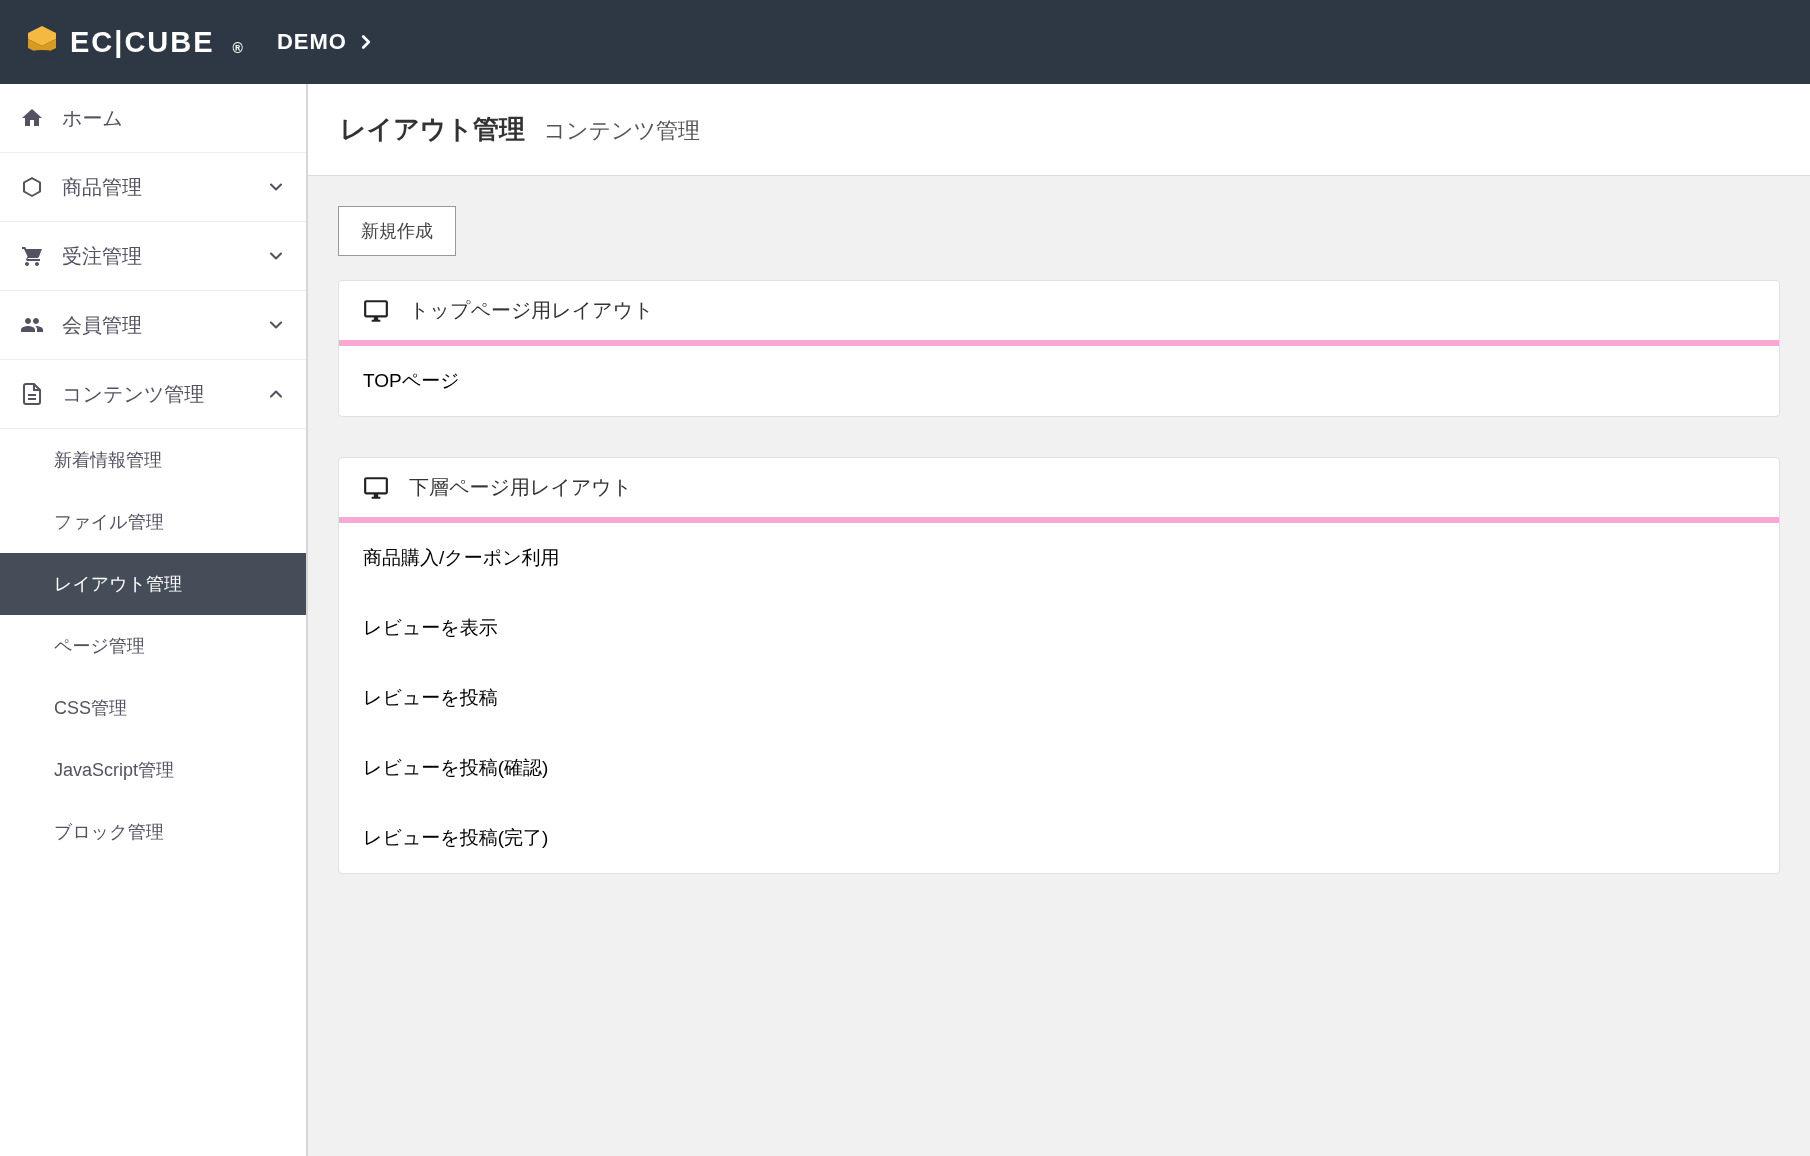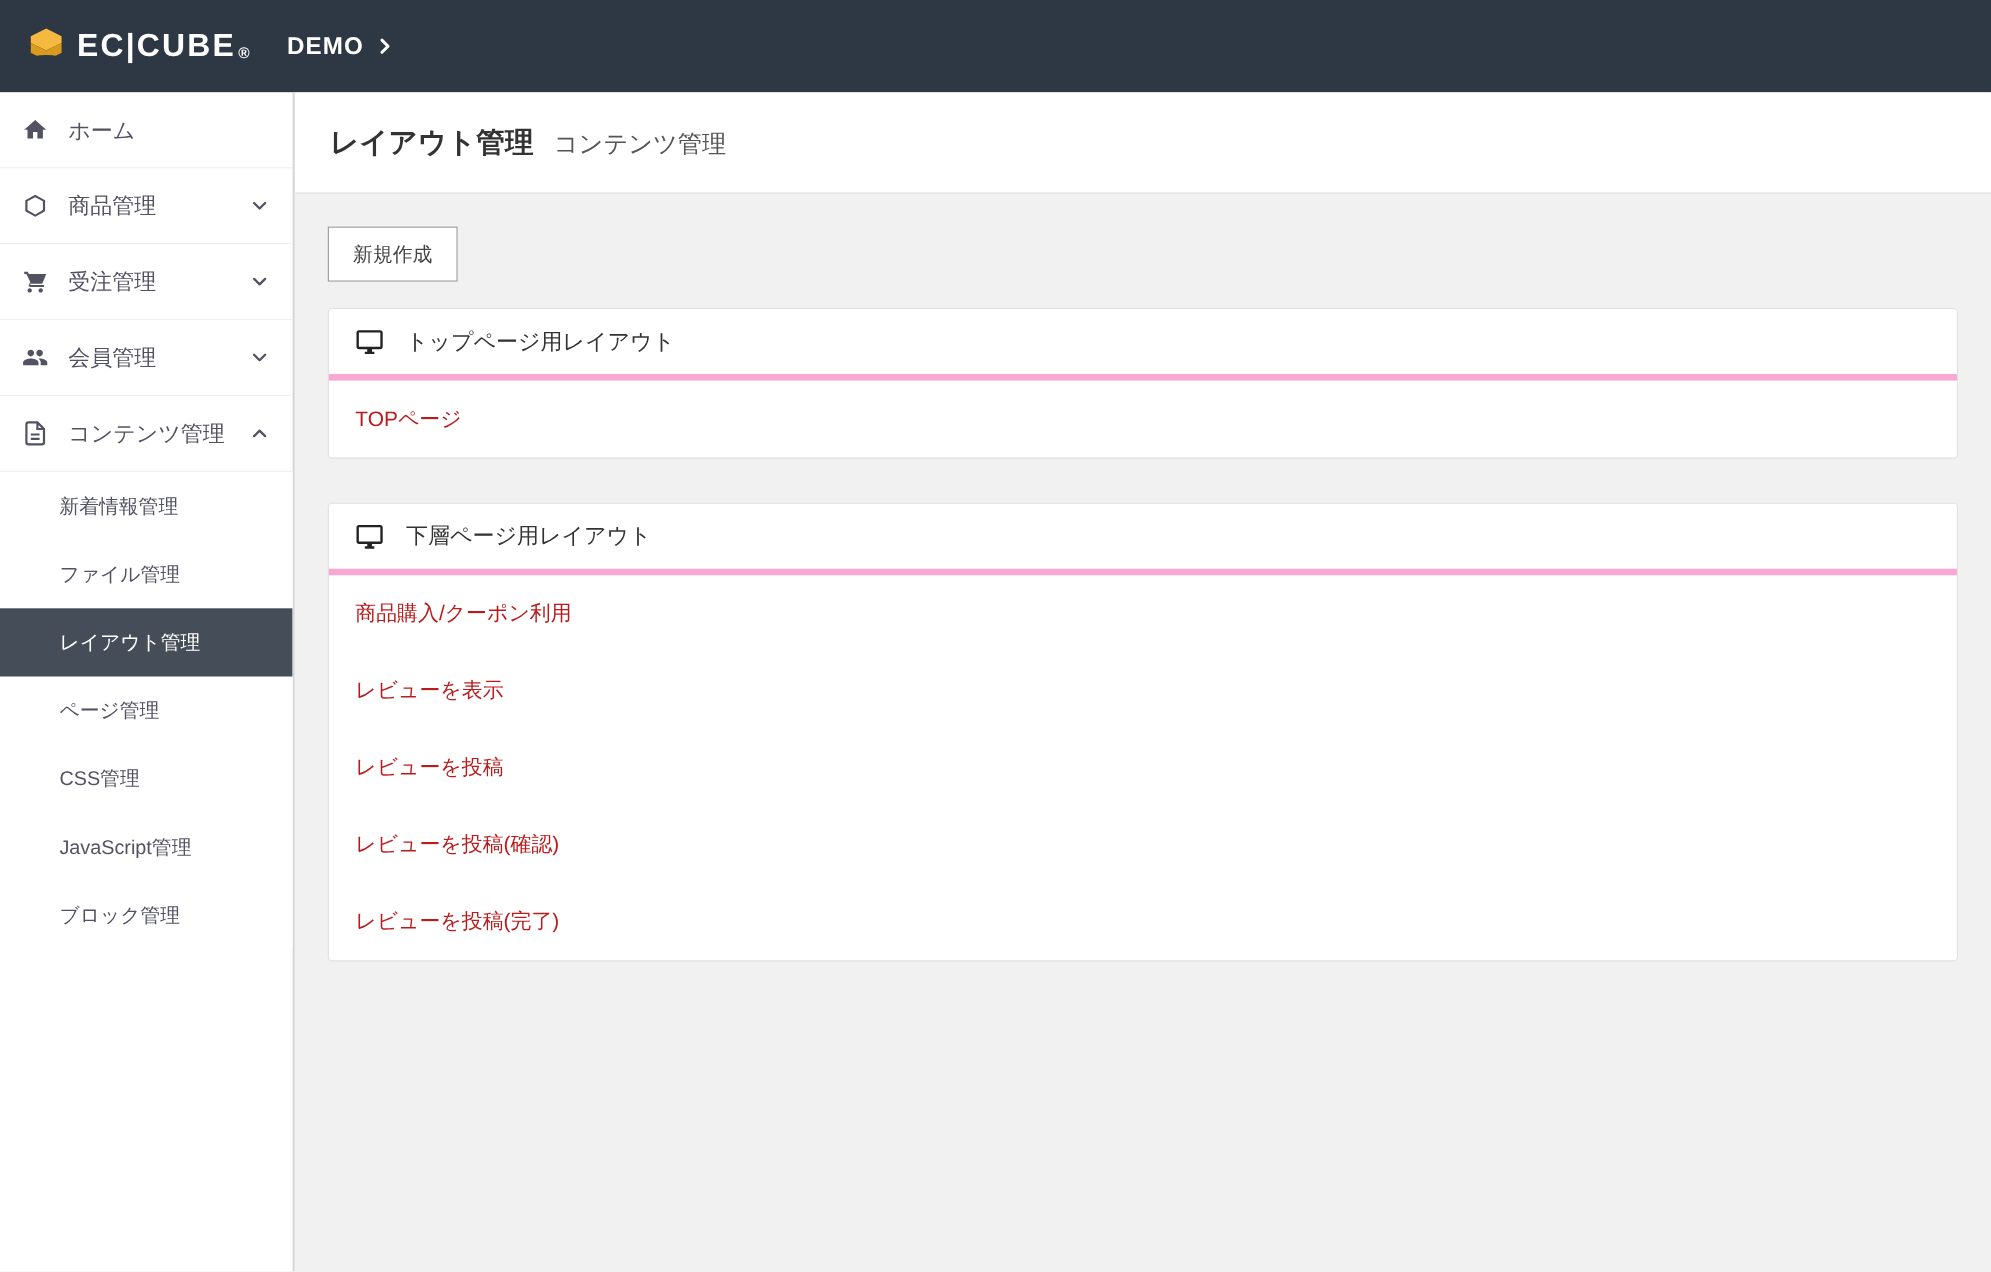--- a/index.html
+++ b/index.html
@@ -26,21 +26,21 @@
       width: 36px;
       height: 36px;
     }
     .logo-text {
       color: #fff;
       font-size: 29px;
       font-weight: 800;
       letter-spacing: 2px;
       display: flex;
       align-items: center;
-      gap: 4px;
+      gap: 20px;
     }
     .logo-text .dot {
       font-size: 14px;
       margin-left: -2px;
       align-self: flex-end;
       line-height: 1.5;
     }
     .demo-badge {
       color: #fff;
       font-size: 22px;
@@ -53,21 +53,21 @@
     }
     .demo-chev {
       width: 22px;
       height: 22px;
     }
     .layout {
       display: flex;
       height: calc(100% - 84px);
     }
     .sidebar {
-      width: 268px;
+      width: 308px;
       background: #fff;
       border-right: 2px solid #d6d6d6;
       overflow-y: auto;
     }
     .nav-item {
       display: flex;
       align-items: center;
       height: 69px;
       padding: 0 20px 0 20px;
       font-size: 20px;
@@ -159,21 +159,21 @@
     }
     .panel-header .display-icon {
       width: 30px;
       height: 26px;
       color: #222;
     }
     .panel-item {
       padding: 22px 24px;
     }
     .panel-item a {
-      color: #b91c1c;
+      color: #000000;
       font-size: 19px;
       text-decoration: none;
       cursor: pointer;
     }
   </style>
 </head>
 <body>
 
 <div class="header">
   <div class="logo-wrap">

